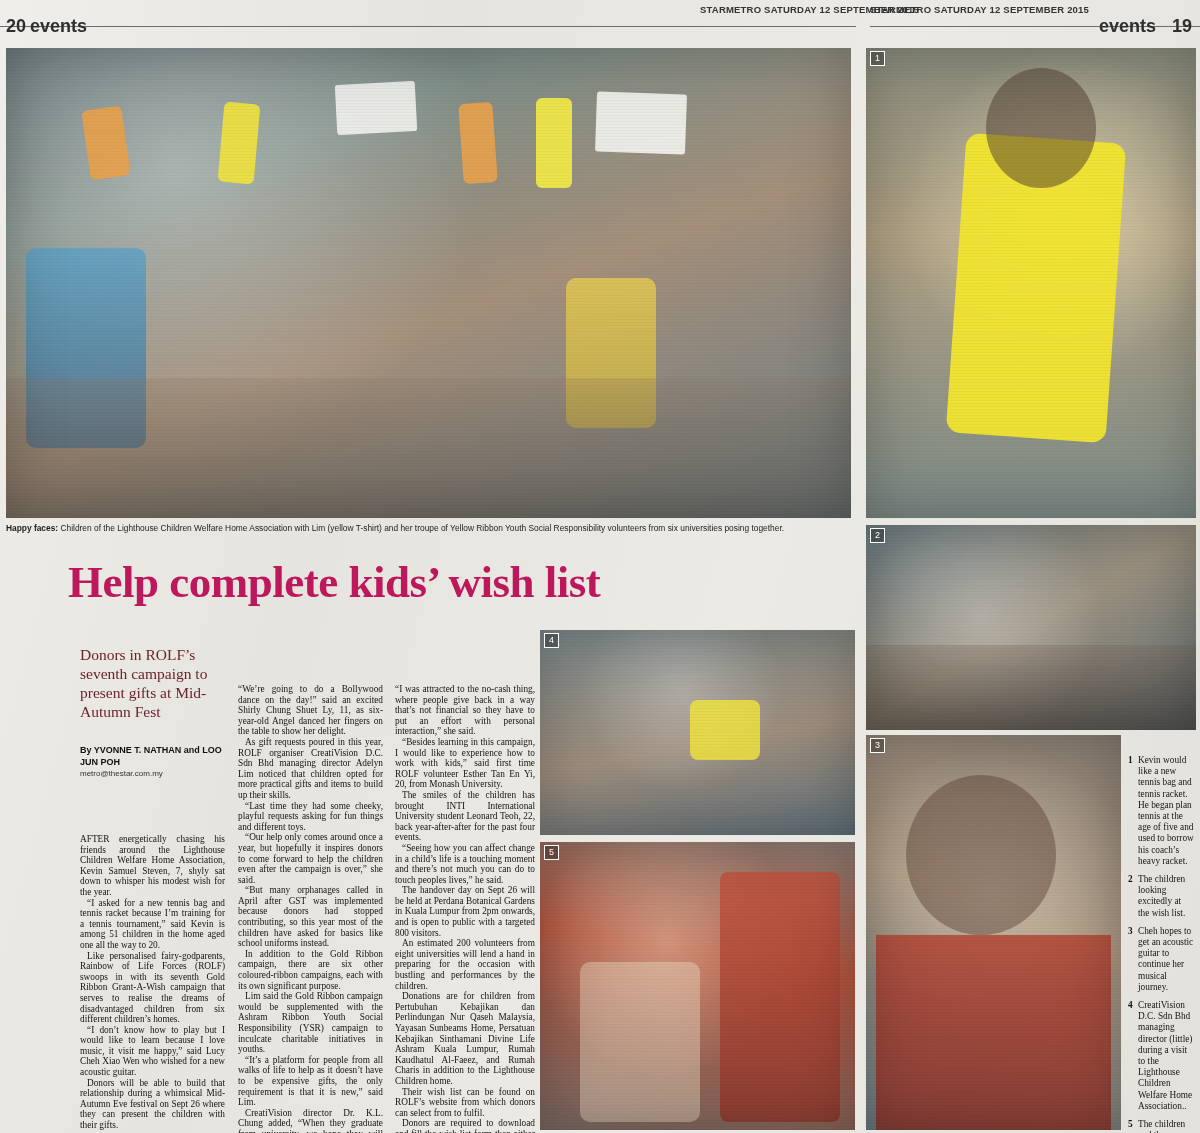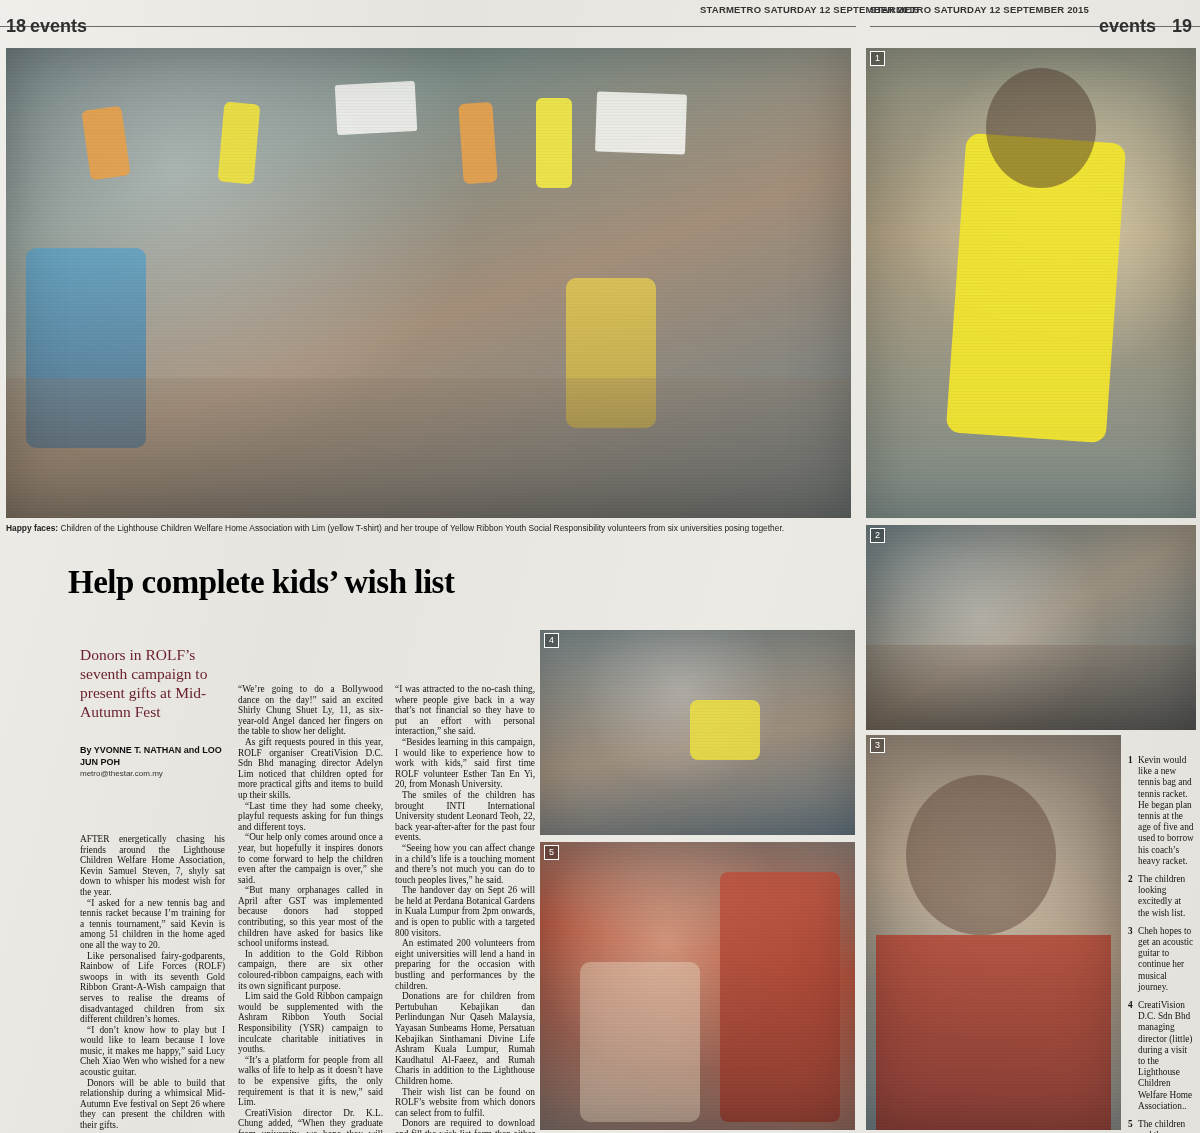--- a/index.html
+++ b/index.html
@@ -17,21 +17,21 @@
 
   
   .photo{position:absolute;overflow:hidden;background:#9aa3a5;}
   .ph-label{position:absolute;left:4px;top:3px;width:13px;height:13px;border:1px solid #fff;color:#fff;
      font-family:"Liberation Sans",sans-serif;font-size:9px;line-height:13px;text-align:center;background:rgba(0,0,0,.25);}
   .cap{position:absolute;font-family:"Liberation Sans",sans-serif;font-size:8.4px;line-height:10.5px;color:#1d1d1d;}
   .cap b{font-weight:bold;text-align:center;}
 
   
   .headline{position:absolute;left:68px;top:556px;width:760px;font-family:"Liberation Serif",serif;
-     font-weight:bold;font-size:33px;line-height:52px;color:#000000;letter-spacing:-.5px;}
+     font-weight:bold;font-size:45px;line-height:52px;color:#be185d;letter-spacing:-.5px;}
   .standfirst{position:absolute;left:80px;top:645px;width:140px;font-family:"Liberation Serif",serif;
      font-size:15.5px;line-height:19px;color:#6b2230;}
   .byline{position:absolute;left:80px;top:745px;width:150px;font-family:"Liberation Sans",sans-serif;font-size:9px;line-height:11.5px;color:#111;font-weight:bold;}
   .byline .mail{font-weight:normal;font-size:8px;color:#333;}
 
   .col{position:absolute;font-family:"Liberation Serif",serif;font-size:9.3px;line-height:10.6px;color:#141414;text-align:justify;}
   .col p{margin:0;text-indent:7px;}
   .col p.first{text-indent:0;margin-top:44px;}
 
   .numlist{position:absolute;font-family:"Liberation Serif",serif;font-size:9.3px;line-height:11.2px;color:#141414;}
@@ -67,21 +67,21 @@
 
 <div class="page">
   <div class="paper"></div>
 
   <div class="topline" style="left:0;width:856px;top:26px;"></div>
   <div class="topline" style="left:870px;width:330px;top:26px;"></div>
 
   <div class="masthead" style="left:700px;">STARMETRO SATURDAY 12 SEPTEMBER 2015</div>
   <div class="masthead" style="left:870px;">STARMETRO SATURDAY 12 SEPTEMBER 2015</div>
 
-  <div class="pageno-l">18</div>
+  <div class="pageno-l">20</div>
   <div class="section-l" style="left:30px;">events</div>
   <div class="section-r">events</div>
   <div class="pageno-r">19</div>
 
   <div class="photo" style="left:6px;top:48px;width:845px;height:470px;">
     <div class="grad1"></div>
 
     <div class="ribbon" style="left:80px;top:60px;width:40px;height:70px;background:#e8a14a;border-radius:6px;transform:rotate(-8deg);opacity:.9;"></div>
     <div class="ribbon" style="left:215px;top:55px;width:36px;height:80px;background:#efe23f;border-radius:6px;transform:rotate(5deg);opacity:.92;"></div>
     <div class="ribbon" style="left:455px;top:55px;width:34px;height:80px;background:#e9a24c;border-radius:6px;transform:rotate(-4deg);opacity:.9;"></div>
@@ -146,21 +146,21 @@
   <div class="standfirst">Donors in ROLF’s seventh campaign to present gifts at Mid-Autumn Fest</div>
   <div class="byline">
     <span>By YVONNE T. NATHAN and LOO JUN POH</span><br>
     <span class="mail">metro@thestar.com.my</span>
   </div>
 
   <div class="col" id="col1" style="left:80px;top:790px;width:145px;height:345px;">
       <p class="first">AFTER energetically chasing his friends around the Lighthouse Children Welfare Home Association, Kevin Samuel Steven, 7, shyly sat down to whisper his modest wish for the year.</p>
       <p>“I asked for a new tennis bag and tennis racket because I’m training for a tennis tournament,” said Kevin is among 51 children in the home aged one all the way to 20.</p>
       <p>Like personalised fairy-godparents, Rainbow of Life Forces (ROLF) swoops in with its seventh Gold Ribbon Grant-A-Wish campaign that serves to realise the dreams of disadvantaged children from six different children’s homes.</p>
-      <p>“I don’t know how to play but I would like to learn because I love music, it makes me happy,” said Lucy Cheh Xiao Wen who wished for a new acoustic guitar.</p>
+      <p>“I don’t know how to play but I would like to learn because I love music, it visit me happy,” said Lucy Cheh Xiao Wen who wished for a new acoustic guitar.</p>
       <p>Donors will be able to build that relationship during a whimsical Mid-Autumn Eve festival on Sept 26 where they can present the children with their gifts.</p>
     </div>
   <div class="col" id="col2" style="left:238px;top:640px;width:145px;height:495px;">
       <p class="first">“We’re going to do a Bollywood dance on the day!” said an excited Shirly Chung Shuet Ly, 11, as six-year-old Angel danced her fingers on the table to show her delight.</p>
       <p>As gift requests poured in this year, ROLF organiser CreatiVision D.C. Sdn Bhd managing director Adelyn Lim noticed that children opted for more practical gifts and items to build up their skills.</p>
       <p>“Last time they had some cheeky, playful requests asking for fun things and different toys.</p>
       <p>“Our help only comes around once a year, but hopefully it inspires donors to come forward to help the children even after the campaign is over,” she said.</p>
       <p>“But many orphanages called in April after GST was implemented because donors had stopped contributing, so this year most of the children have asked for basics like school uniforms instead.</p>
       <p>In addition to the Gold Ribbon campaign, there are six other coloured-ribbon campaigns, each with its own significant purpose.</p>
       <p>Lim said the Gold Ribbon campaign would be supplemented with the Ashram Ribbon Youth Social Responsibility (YSR) campaign to inculcate charitable initiatives in youths.</p>

